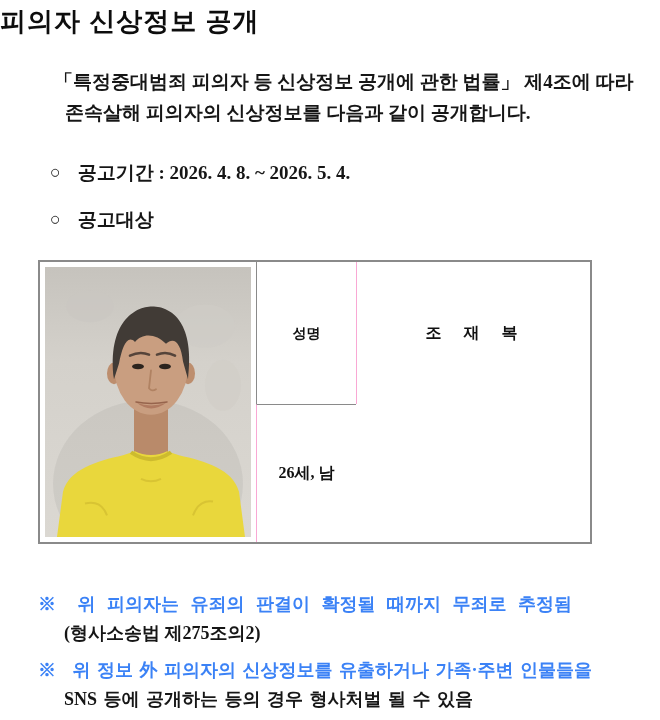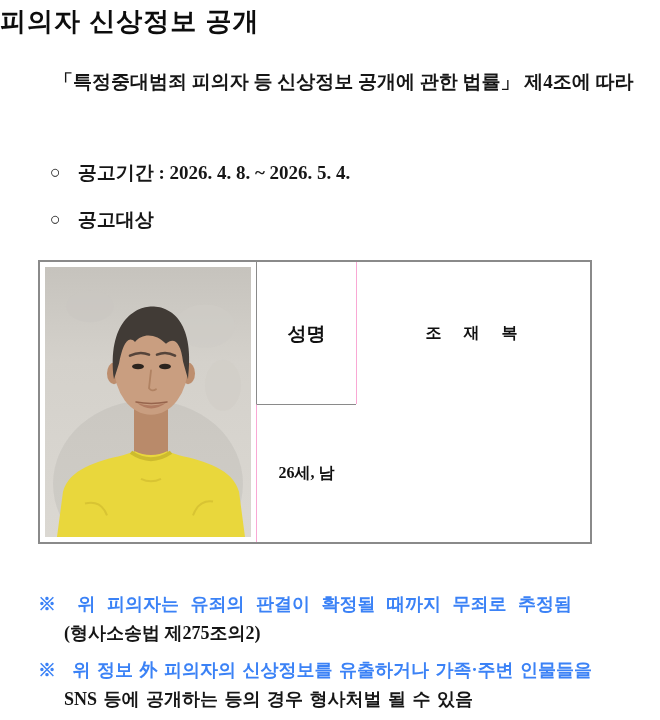--- a/index.html
+++ b/index.html
@@ -27,21 +27,21 @@
   .bullet2 { top:207px; }
 
   .idtable {
     position:absolute; left:38px; top:260px; width:554px; height:284px;
     border:2px solid #8a8a8a; box-sizing:border-box;
     display:grid; grid-template-columns:216px 100px 1fr; grid-template-rows:142px 1fr;
     background:#ffffff;
   }
   .cell { box-sizing:border-box; display:flex; align-items:center; justify-content:center; }
   .photo-cell { grid-column:1; grid-row:1 / 3; padding:5px; }
-  .label-cell { border-left:1px solid #8a8a8a; font-size:19px; font-weight:600;
+  .label-cell { border-left:1px solid #8a8a8a; font-size:14px; font-weight:600;
                 flex-direction:column; line-height:27px; }
   .value-cell { border-left:1px solid #f9a8d4; font-size:16px; font-weight:600;text-align:right; }
   .row2 { border-top:1px solid #8a8a8a; }
   .name-value { letter-spacing:4px; word-spacing:10px; }
   .photo-frame { width:100%; height:100%; }
   .photo-frame svg { display:block; width:100%; height:100%; }
 
   .note { position:absolute; left:38px; font-size:18px; font-weight:700; color:#3b82f6;
           line-height:33px; white-space:nowrap; }
   .note .marker { margin-right:10px; }
@@ -56,20 +56,21 @@
 </style>
 </head>
 <body>
 
 <div class="page">
 
   <div class="title">피의자 신상정보 공개</div>
 
   <div class="intro">
     <div class="line1">「특정중대범죄 피의자 등 신상정보 공개에 관한 법률」 제4조에 따라</div>
+    <div class="line2">존속살해 피의자의 신상정보를 다음과 같이 공개합니다.</div>
   </div>
 
   <div class="bullet bullet1">
     <span class="marker">○</span>
     <span>공고기간 : 2026. 4. 8. ~ 2026. 5. 4.</span>
   </div>
 
   <div class="bullet bullet2">
     <span class="marker">○</span>
     <span>공고대상</span>

